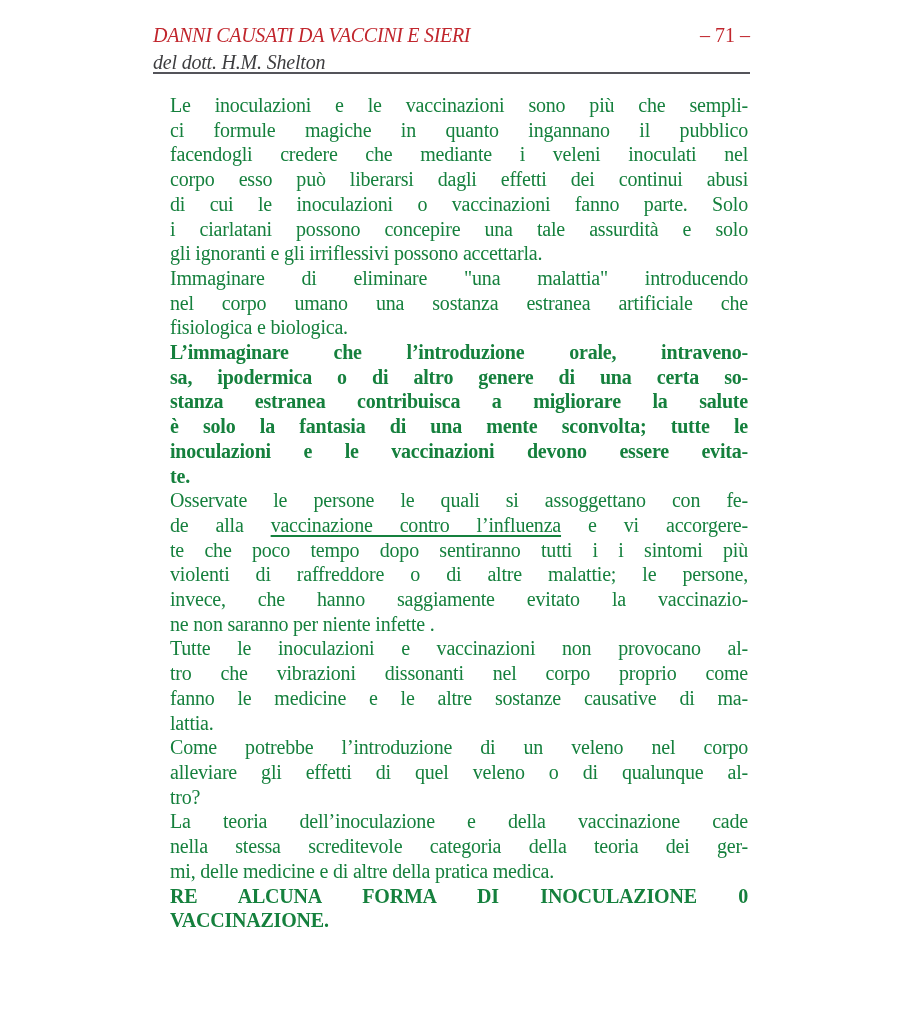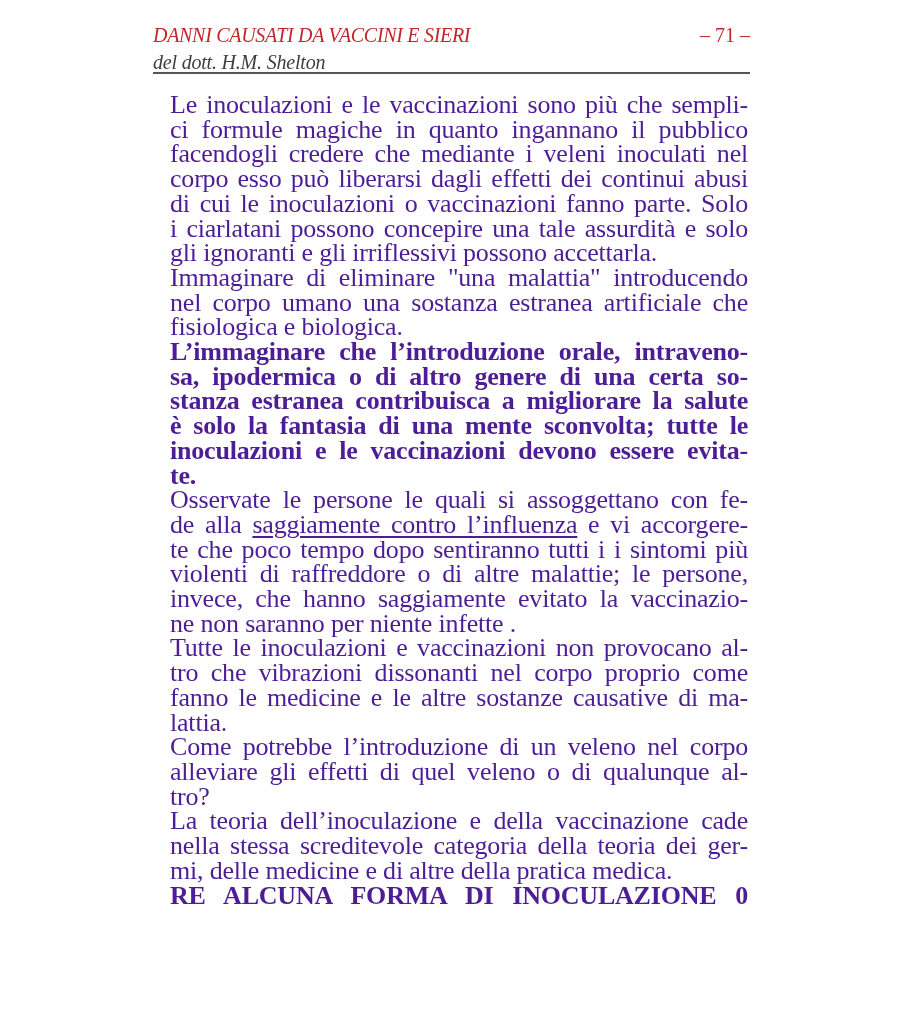--- a/index.html
+++ b/index.html
@@ -51,22 +51,22 @@
     top: 72px;
     width: 597px;
     height: 2px;
     background: #54545a;
   }
   .body-text {
     position: absolute;
     left: 170px;
     top: 93px;
     width: 578px;
-    color: #4c1d95;
-    font-size: 26px;
+    color: #15803d;
+    font-size: 20px;
     line-height: 24.7px;
     letter-spacing: -0.2px;
   }
   .line {
     text-align: justify;
     text-align-last: justify;
     white-space: normal;
   }
   .line.no-just {
     text-align: left;
@@ -114,21 +114,21 @@
       <div>
         <div class="line"><span class="seg-bold ">L’immaginare che l’introduzione orale, intraveno-</span></div>
         <div class="line"><span class="seg-bold ">sa, ipodermica o di altro genere di una certa so-</span></div>
         <div class="line"><span class="seg-bold ">stanza estranea contribuisca a migliorare la salute</span></div>
         <div class="line"><span class="seg-bold ">è solo la fantasia di una mente sconvolta; tutte le</span></div>
         <div class="line"><span class="seg-bold ">inoculazioni e le vaccinazioni devono essere evita-</span></div>
         <div class="line no-just"><span class="seg-bold ">te.</span></div>
       </div>
       <div>
         <div class="line"><span class="">Osservate le persone le quali si assoggettano con fe-</span></div>
-        <div class="line"><span class="">de alla </span><span class="seg-underline">saggiamente contro l’influenza</span><span class=""> e vi accorgere-</span></div>
+        <div class="line"><span class="">de alla </span><span class="seg-underline">vaccinazione contro l’influenza</span><span class=""> e vi accorgere-</span></div>
         <div class="line"><span class="">te che poco tempo dopo sentiranno tutti i i sintomi più</span></div>
         <div class="line"><span class="">violenti di raffreddore o di altre malattie; le persone,</span></div>
         <div class="line"><span class="">invece, che hanno saggiamente evitato la vaccinazio-</span></div>
         <div class="line no-just"><span class="">ne non saranno per niente infette .</span></div>
       </div>
       <div>
         <div class="line"><span class="">Tutte le inoculazioni e vaccinazioni non provocano al-</span></div>
         <div class="line"><span class="">tro che vibrazioni dissonanti nel corpo proprio come</span></div>
         <div class="line"><span class="">fanno le medicine e le altre sostanze causative di ma-</span></div>
         <div class="line no-just"><span class="">lattia.</span></div>
@@ -138,16 +138,17 @@
         <div class="line"><span class="">alleviare gli effetti di quel veleno o di qualunque al-</span></div>
         <div class="line no-just"><span class="">tro?</span></div>
       </div>
       <div>
         <div class="line"><span class="">La teoria dell’inoculazione e della vaccinazione cade</span></div>
         <div class="line"><span class="">nella stessa screditevole categoria della teoria dei ger-</span></div>
         <div class="line no-just"><span class="">mi, delle medicine e di altre della pratica medica.</span></div>
       </div>
       <div>
         <div class="line"><span class="seg-bold ">RE ALCUNA FORMA DI INOCULAZIONE 0</span></div>
+        <div class="line no-just"><span class="seg-bold ">VACCINAZIONE.</span></div>
       </div>
     </div>
 
 </div>
 
 </body></html>

